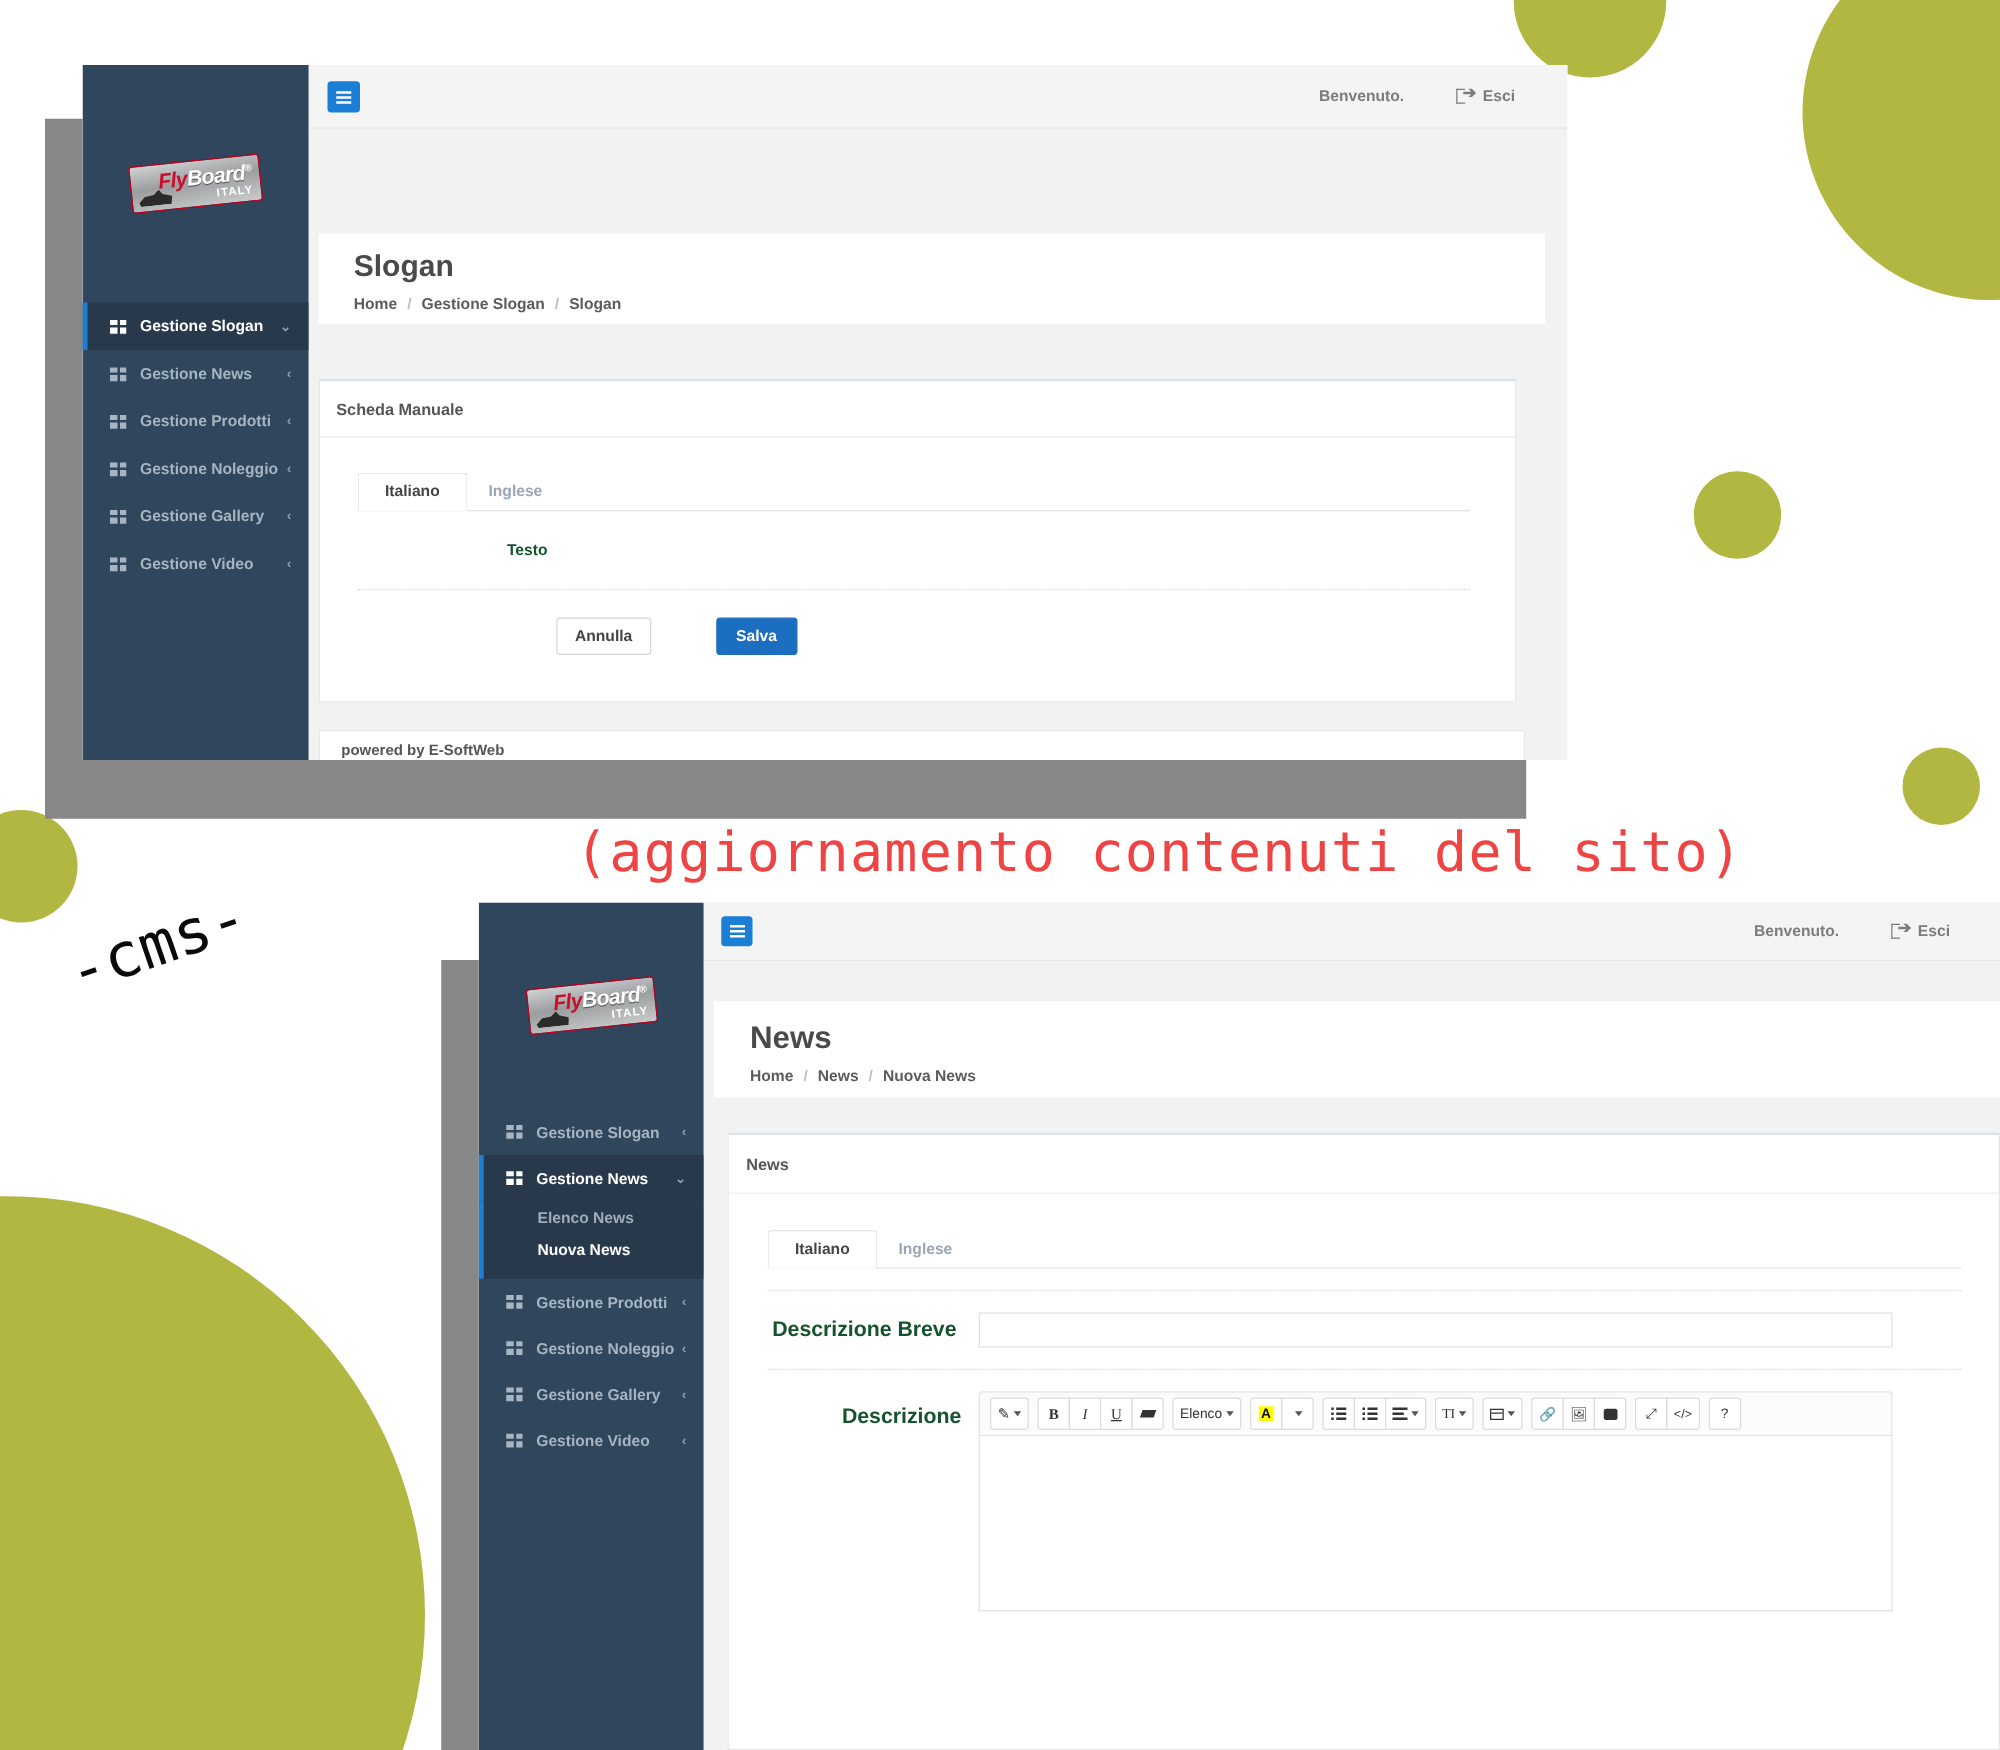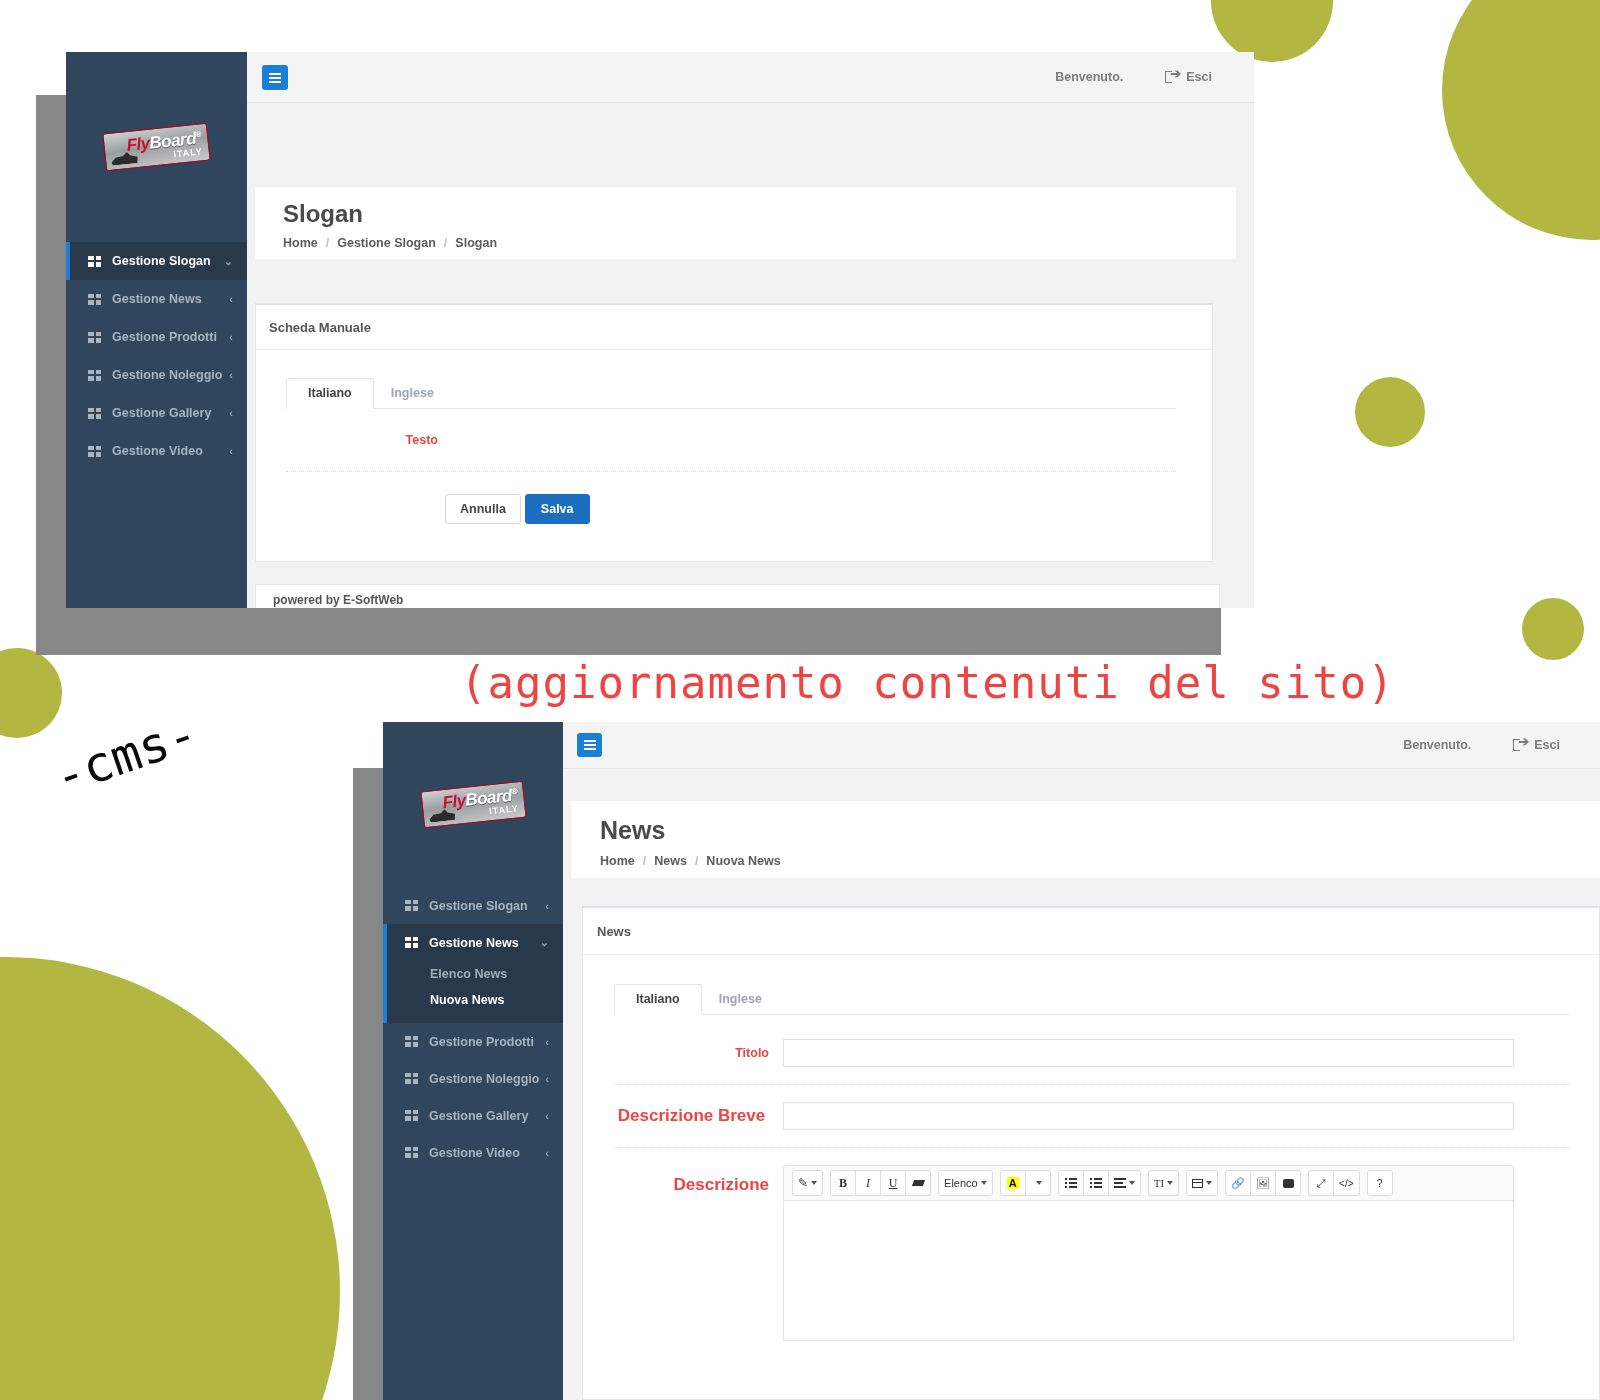--- a/index.html
+++ b/index.html
@@ -89,21 +89,21 @@
   .crumbs .sep { color:#bfbfbf; }
 
   .card { background:#ffffff; border:1px solid #e7e7e7; border-top:2px solid #dde3e8; }
   .card-head { border-bottom:1px solid #ededed; color:#555; font-weight:700; }
 
   .tabs { display:flex; align-items:flex-end; border-bottom:1px solid #e4e4e4; }
   .tab { background:#fff; color:#444; font-weight:700; border:1px solid #e4e4e4; border-bottom:1px solid #fff; }
   .tab.inactive { background:transparent; color:#9aa6b5; border-color:transparent; border-bottom-color:transparent; font-weight:700; }
 
   .form-row { display:flex; align-items:center; }
-  .form-label { text-align:right; color:#ef4444; font-weight:700; }
+  .form-label { text-align:right; color:#14532d; font-weight:700; }
   .form-input { background:#fff; border:1px solid #e2e2e2; color:#333; display:flex; align-items:center; }
   .dotted-sep { border-top:1px dotted #d9d9d9; }
 
   .btn { display:inline-flex; align-items:center; justify-content:center; font-weight:700; cursor:pointer; }
   .btn-default { background:#fff; border:1px solid #d6d6d6; color:#444; }
   .btn-primary { background:#1c6fc0; color:#fff; border:1px solid #1c6fc0; }
 
   .footer-bar { background:#fff; border:1px solid #e7e7e7; color:#555; font-weight:700; display:flex; align-items:center; }
 
   
@@ -268,21 +268,21 @@
               <div class="tab" style="height: 31px; line-height: 29px; padding: 0px 21px; font-size: 12.5px; border-radius: 3px 3px 0px 0px; margin-bottom: -1px;">Italiano</div>
               <div class="tab inactive" style="height: 31px; line-height: 29px; padding: 0px 16px; font-size: 12.5px; border-radius: 3px 3px 0px 0px; margin-bottom: -1px;">Inglese</div>
             </div>
 
           <div class="form-row" style="margin-top:24px;">
             <div class="form-label" style="width:152px; font-size:12.5px;">Testo</div>
           </div>
 
           <div class="dotted-sep" style="margin:24px 0 0 0; width:890px;"></div>
 
-          <div style="margin:22px 0 0 159px; display:flex;">
+          <div style="margin:22px 0 0 159px; display:flex;gap:48px;">
             <div class="btn btn-default" style="height:30px; padding:0 14px; font-size:12.5px; border-radius:3px;">Annulla</div>
             <div class="btn btn-primary" style="height:30px; padding:0 15px; font-size:12.5px; border-radius:3px; margin-left:4px;">Salva</div>
           </div>
         </div>
       </div>
 
       <div class="footer-bar" style="position:absolute; left:8px; top:481px; width:965px; height:31px; padding-left:17px; font-size:12px;">
         <span>powered by E-SoftWeb</span>
       </div>
     </div>
@@ -408,26 +408,20 @@
 
       <div class="card" style="position:absolute; left:19px; top:137px; width:1018px; height:494px;">
         <div class="card-head" style="font-size:13px; padding:16px 0 15px 14px;">News</div>
 
         <div style="padding:29px 0 0 31px;">
           <div class="tabs" style="width:955px;" id="tabs-news">
               <div class="tab" style="height: 31px; line-height: 29px; padding: 0px 21px; font-size: 12.5px; border-radius: 3px 3px 0px 0px; margin-bottom: -1px;">Italiano</div>
               <div class="tab inactive" style="height: 31px; line-height: 29px; padding: 0px 16px; font-size: 12.5px; border-radius: 3px 3px 0px 0px; margin-bottom: -1px;">Inglese</div>
             </div>
 
-          <div class="form-row" style="margin-top:24px;">
-            <div class="form-label" style="width:155px; font-size:12.5px;">Titolo</div>
-            <div class="form-input" style="margin-left:14px; width:731px; height:28px; padding:0 10px; font-size:12.5px;">
-              <span></span>
-            </div>
-          </div>
 
           <div class="dotted-sep" style="margin:17px 0 0 0; width:955px;"></div>
 
           <div class="form-row" style="margin-top:17px;">
             <div class="form-label" style="width:155px; font-size:17px;text-align:center;">Descrizione Breve</div>
             <div class="form-input" style="margin-left:14px; width:731px; height:28px; padding:0 10px; font-size:12.5px;">
               <span></span>
             </div>
           </div>
 

